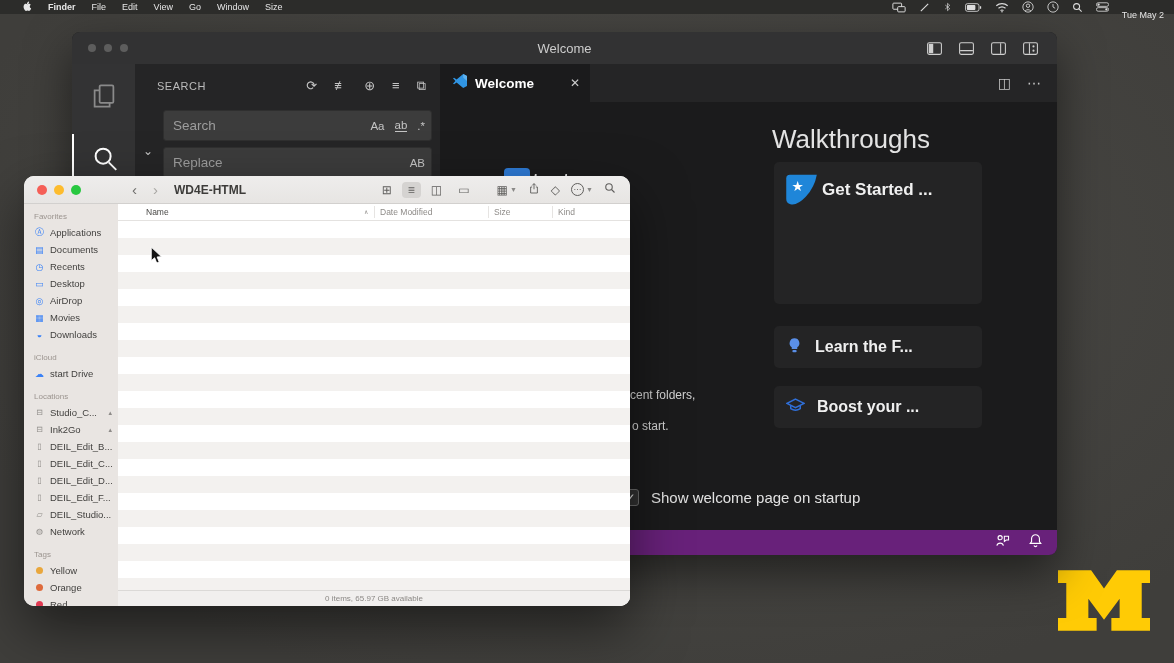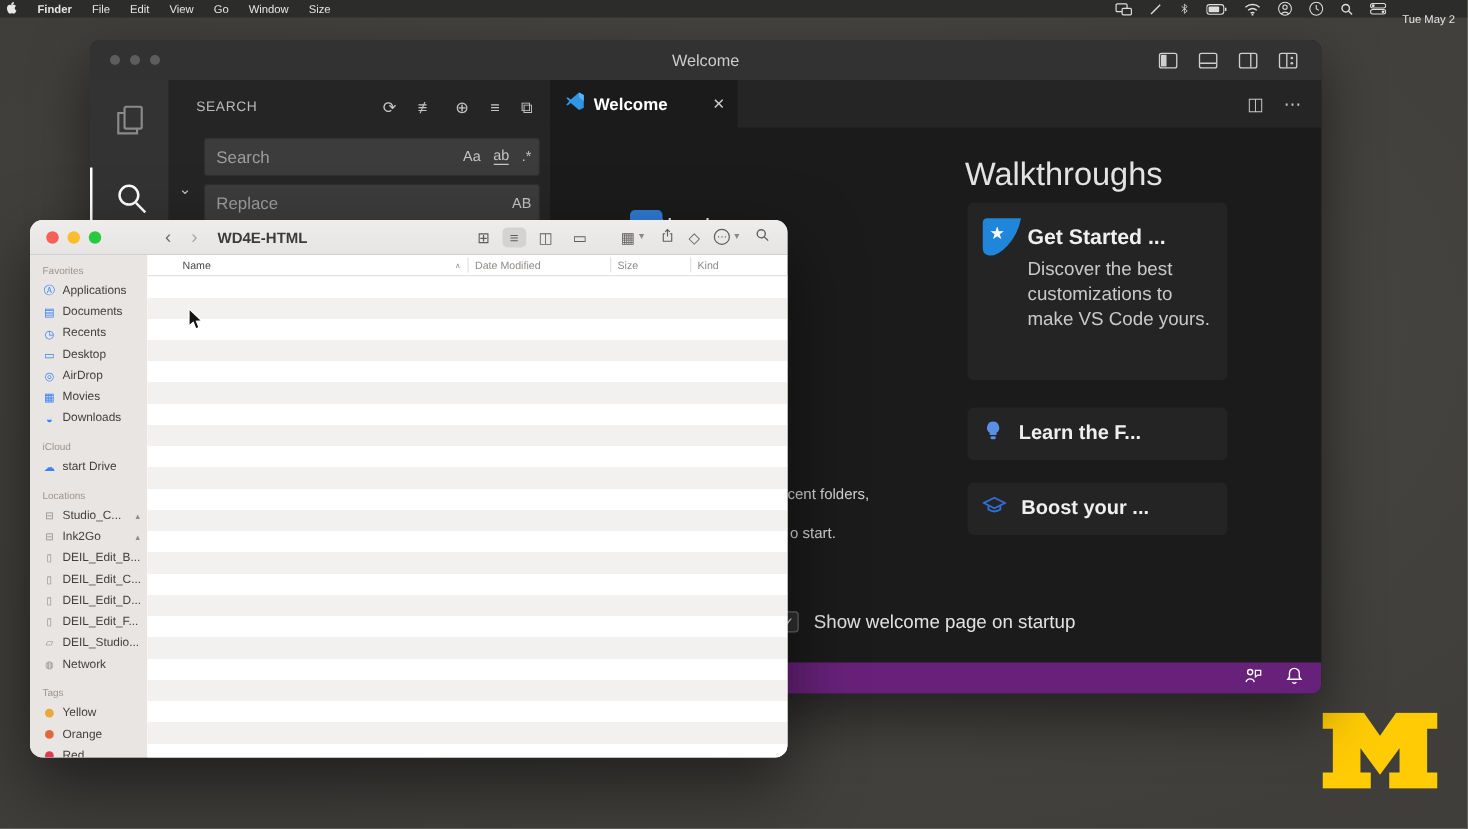--- a/index.html
+++ b/index.html
@@ -3,21 +3,21 @@
 <meta charset="utf-8">
 <style>
   * { margin:0; padding:0; box-sizing:border-box; }
   html,body { width:1174px; height:663px; overflow:hidden; }
   body { font-family:"Liberation Sans", sans-serif; position:relative;
          background: radial-gradient(ellipse at 55% 40%, #4b4a46, #3f3e3b 80%); }
 
   
   .menubar { position:absolute; left:0; top:0; width:1174px; height:14px; background:#2c2c2a;
              display:flex; align-items:center; color:#e6e6e6; font-size:9px; z-index:50; }
-  .mb-left { display:flex; align-items:center; gap:16px; padding-left:3px; }
+  .mb-left { display:flex; align-items:center; gap:16px; padding-left:21px; }
   .mb-left .mi { cursor:default; }
   .mi-bold { font-weight:bold; }
   .mb-right { margin-left:auto; display:flex; align-items:center; gap:13px; padding-right:10px; }
   .mb-right svg { display:block; }
   .mb-clock { font-size:9px;margin-top:16px; }
 
   
   .window { position:absolute; border-radius:8px; overflow:hidden; }
 
   
@@ -310,21 +310,20 @@
         <div class="h-walk">Walkthroughs</div>
 
         <div class="gs-card">
           <span class="gs-flag">
             <svg width="38" height="38" viewBox="0 0 36 36">
                 <path d="M4 7 Q4 3.5 7.5 3.5 H33 Q31 15 22.5 24.5 Q14.5 33 8 31.5 Q4 30.5 4 26 Z" fill="#1f86d9"></path>
                 <text x="9" y="19" font-size="13" fill="#ffffff">★</text>
               </svg>
           </span>
           <div class="gs-title">Get Started ...</div>
-          <div class="gs-desc">Discover the best customizations to make VS Code yours.</div>
         </div>
 
         <div class="walk-item wi-learn">
           <span><svg width="17" height="17" viewBox="0 0 16 16">
                 <path d="M8 1.2 a4.6 4.6 0 0 1 2.6 8.4 l0 1.6 h-5.2 l0 -1.6 A4.6 4.6 0 0 1 8 1.2 z" fill="#5a8fe8"></path>
                 <rect x="6" y="12.2" width="4" height="2.2" rx="1" fill="#5a8fe8"></rect>
               </svg></span>
           <span class="wi-label">Learn the F...</span>
         </div>
         <div class="walk-item wi-boost">
@@ -494,20 +493,23 @@
         <span class="col-name">Name</span>
         <span class="sort-caret">∧</span>
         <span class="col-date">Date Modified</span>
         <span class="col-size">Size</span>
         <span class="col-kind">Kind</span>
         <span class="colsep" style="left:256px;"></span>
         <span class="colsep" style="left:370px;"></span>
         <span class="colsep" style="left:434px;"></span>
       </div>
       <div class="fnd-rows"></div>
+      <div class="fnd-statusbar">
+        <span>0 items, 65.97 GB available</span>
+      </div>
     </div>
   </div>
 </div>
 
 <span class="cursor">
   <svg width="13" height="19" viewBox="0 0 12 18">
       <path d="M1 1 L1 14 L4.2 11.2 L6.2 16.2 L8.6 15.2 L6.6 10.4 L10.8 10.2 Z" fill="#141414" stroke="#ffffff" stroke-width=".9"></path>
     </svg>
 </span>
 

